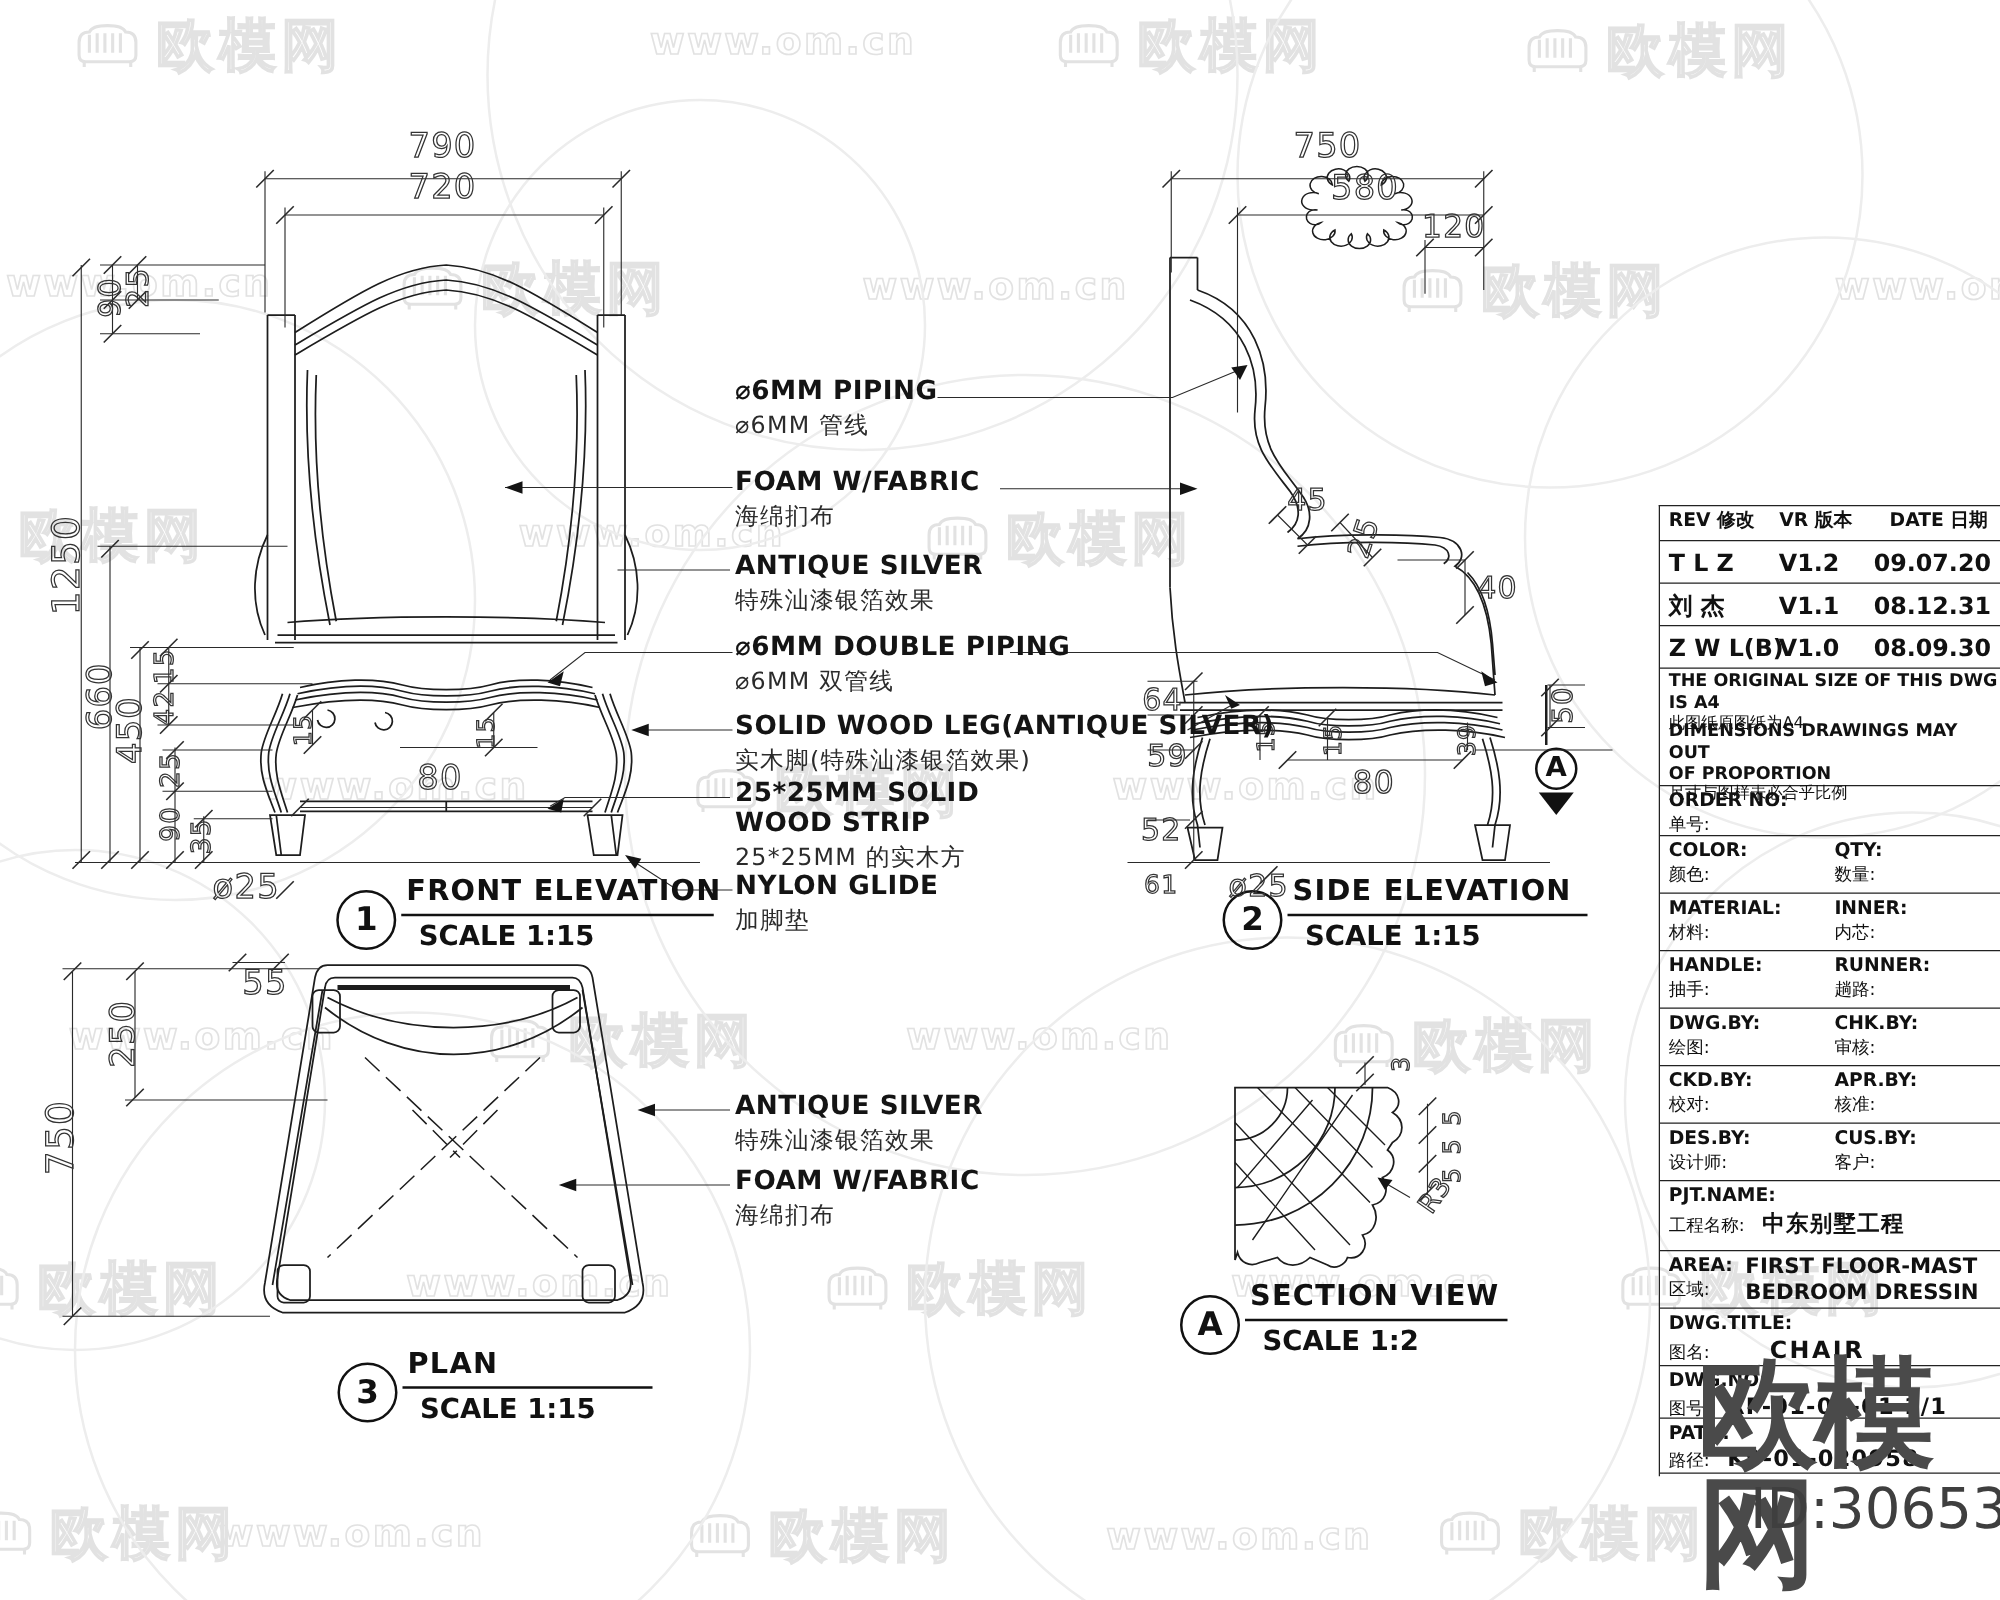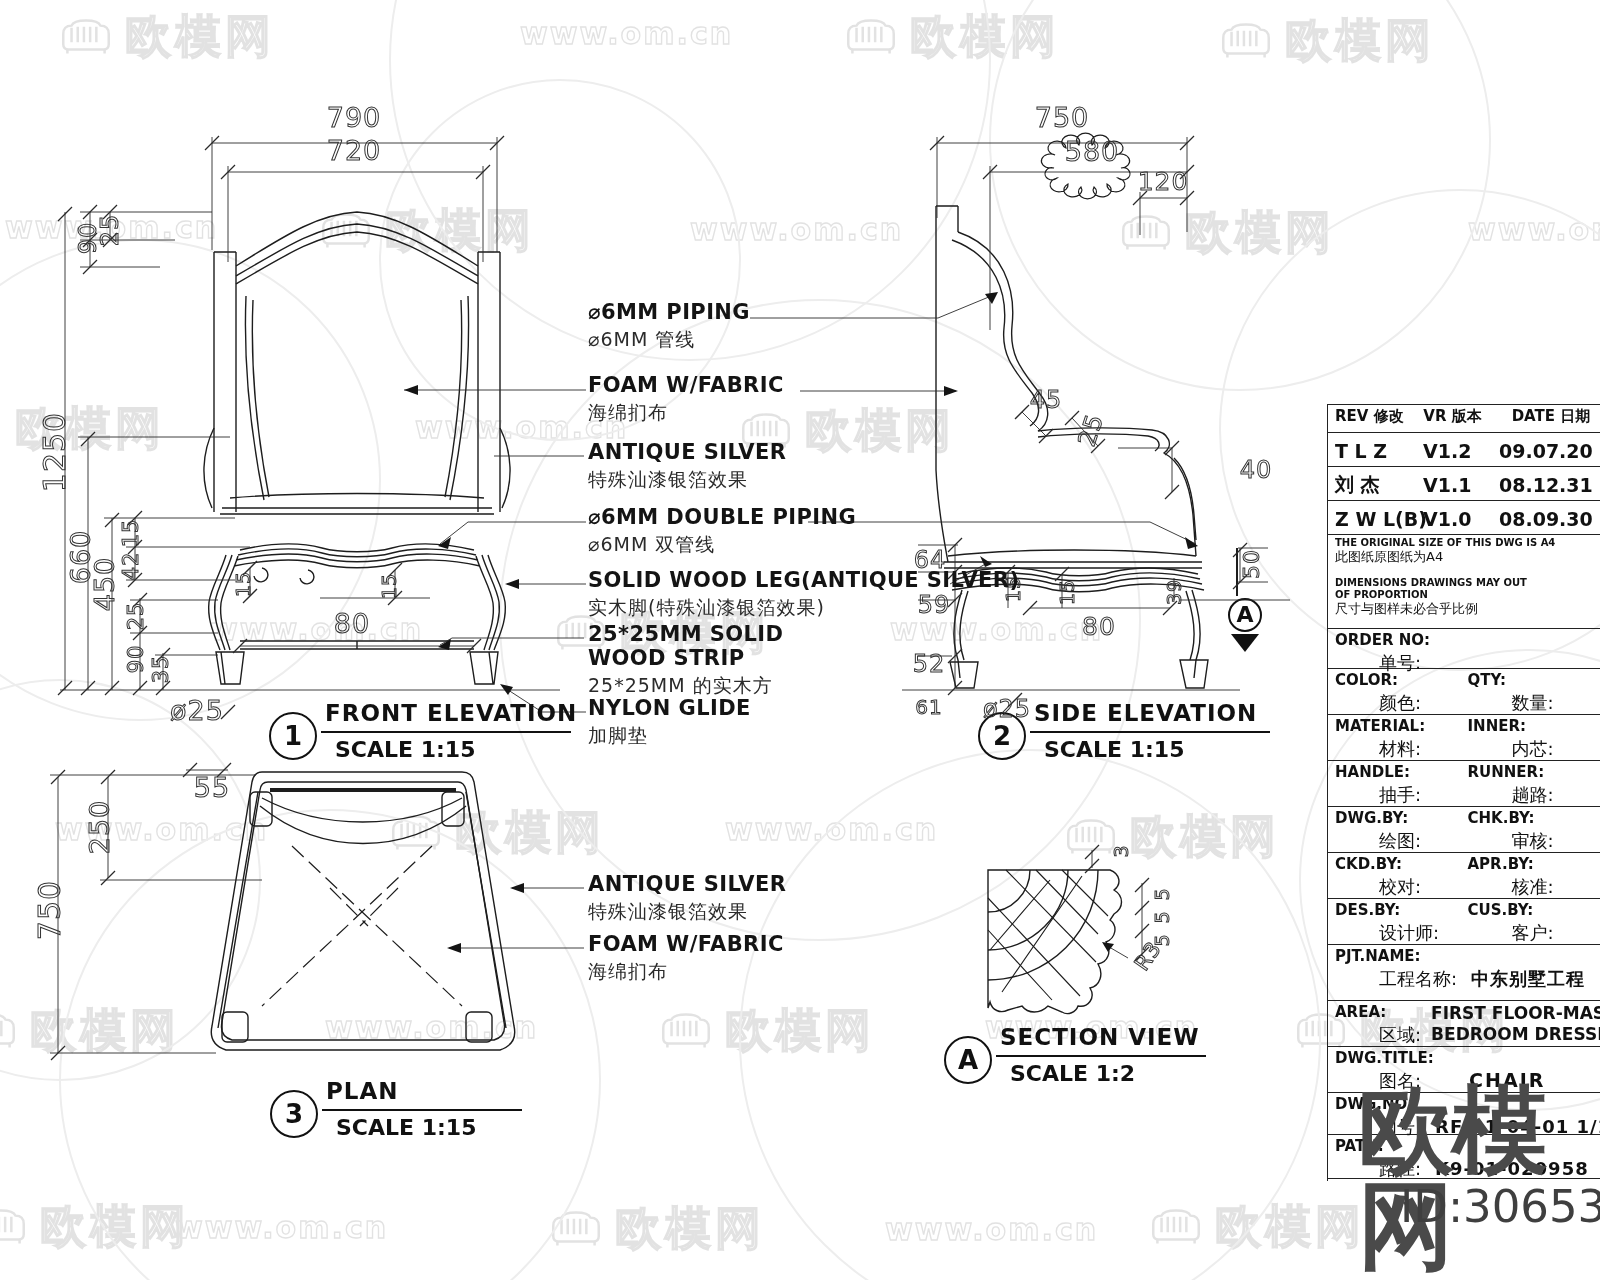--- a/index.html
+++ b/index.html
@@ -32,25 +32,25 @@
   .tb{position:absolute;left:1327px;top:404px;width:272px;height:776px;
       border-left:1.5px solid #222;border-top:1.5px solid #222;background:transparent;color:#111;}
   .tb-row{border-bottom:1.5px solid #222;box-sizing:border-box;padding:2px 0 0 7px;}
   .tb-head{height:28px;display:flex;font-size:15px;font-weight:700;}
   .tb-head span{flex:1;white-space:nowrap;}
   .rev-row{height:34px;display:flex;align-items:center;font-size:19px;font-weight:700;}
   .rev-row span{white-space:nowrap;}
   .rev-c1{width:88px;} .rev-c2{width:76px;} .rev-c3{flex:1;}
   .tb-note1{height:40px;box-sizing:border-box;padding:2px 0 0 7px;}
   .tb-note2{height:54px;}
-  .n-en{font-size:10px;font-weight:700;line-height:1.2;}
+  .n-en{font-size:14px;font-weight:700;line-height:1.2;}
   .n-zh{font-size:13px;line-height:1.25;}
   .tb-field{box-sizing:border-box;padding:2px 0 0 7px;border-bottom:1.5px solid #222;}
   .f-en{font-size:15px;font-weight:700;line-height:1.3;white-space:nowrap;}
-  .f-zh{font-size:18px;line-height:1.35;white-space:nowrap;margin-left:44px;}
+  .f-zh{font-size:14px;line-height:1.35;white-space:nowrap;}
   .tb-grid-row{height:46px;display:flex;border-bottom:1.5px solid #222;box-sizing:border-box;padding:2px 0 0 7px;}
   .tb-cell{width:50%;}
   .h40{height:40px;} .h56{height:56px;} .h46{height:46px;} .h42{height:42px;} .h44{height:44px;border-bottom:1.5px solid #222;}
   .inline-val{display:flex;gap:14px;align-items:baseline;}
   .v-big{font-size:18px;font-weight:700;letter-spacing:1px;white-space:nowrap;}
   .area-flex{display:flex;gap:10px;}
   .area-vals{font-size:17px;font-weight:700;line-height:1.25;white-space:nowrap;}
   .chair-val{font-size:19px;font-weight:700;letter-spacing:2px;margin-left:34px;}
   
   .wm-tile{position:absolute;display:flex;align-items:center;gap:8px;white-space:nowrap;}
@@ -625,21 +625,21 @@
     <span class="dim" style="left: 197px; top: 710px; font-size: 27px; transform: translate(-50%, -50%) rotate(0deg);">ø25</span>
     <span class="dim" style="left: 212px; top: 752px; font-size: 27px; transform: translate(-50%, -50%) rotate(0deg); margin-top: 35px;">55</span>
     <span class="dim" style="left: 243px; top: 584px; font-size: 19px; transform: translate(-50%, -50%) rotate(-90deg);">15</span>
     <span class="dim" style="left: 389px; top: 586px; font-size: 19px; transform: translate(-50%, -50%) rotate(-90deg);">15</span>
     <span class="dim" style="left: 352px; top: 623px; font-size: 27px; transform: translate(-50%, -50%) rotate(0deg);">80</span>
     <span class="dim" style="left: 1062px; top: 117px; font-size: 27px; transform: translate(-50%, -50%) rotate(0deg);">750</span>
     <span class="dim" style="left: 1092px; top: 151px; font-size: 27px; transform: translate(-50%, -50%) rotate(0deg);">580</span>
     <span class="dim" style="left: 1163px; top: 181px; font-size: 25px; transform: translate(-50%, -50%) rotate(0deg);">120</span>
     <span class="dim" style="left: 1046px; top: 400px; font-size: 24px; transform: translate(-50%, -50%) rotate(0deg);">45</span>
     <span class="dim" style="left: 1091px; top: 430px; font-size: 24px; transform: translate(-50%, -50%) rotate(-72deg);">25</span>
-    <span class="dim" style="left: 1256px; top: 470px; font-size: 24px; transform: translate(-50%, -50%) rotate(0deg);">40</span>
+    <span class="dim" style="left: 1198px; top: 470px; font-size: 24px; transform: translate(-50%, -50%) rotate(0deg);">40</span>
     <span class="dim" style="left: 1251px; top: 564px; font-size: 22px; transform: translate(-50%, -50%) rotate(-90deg);">50</span>
     <span class="dim" style="left: 930px; top: 560px; font-size: 24px; transform: translate(-50%, -50%) rotate(0deg);">64</span>
     <span class="dim" style="left: 934px; top: 605px; font-size: 24px; transform: translate(-50%, -50%) rotate(0deg);">59</span>
     <span class="dim" style="left: 929px; top: 664px; font-size: 24px; transform: translate(-50%, -50%) rotate(0deg);">52</span>
     <span class="dim" style="left: 929px; top: 707px; font-size: 20px; transform: translate(-50%, -50%) rotate(0deg);">61</span>
     <span class="dim" style="left: 1013px; top: 589px; font-size: 19px; transform: translate(-50%, -50%) rotate(-90deg);">15</span>
     <span class="dim" style="left: 1067px; top: 592px; font-size: 19px; transform: translate(-50%, -50%) rotate(-90deg);">15</span>
     <span class="dim" style="left: 1099px; top: 626px; font-size: 25px; transform: translate(-50%, -50%) rotate(0deg);">80</span>
     <span class="dim" style="left: 1174px; top: 592px; font-size: 19px; transform: translate(-50%, -50%) rotate(-90deg);">39</span>
     <span class="dim" style="left: 1007px; top: 709px; font-size: 24px; transform: translate(-50%, -50%) rotate(0deg);">ø25</span>

